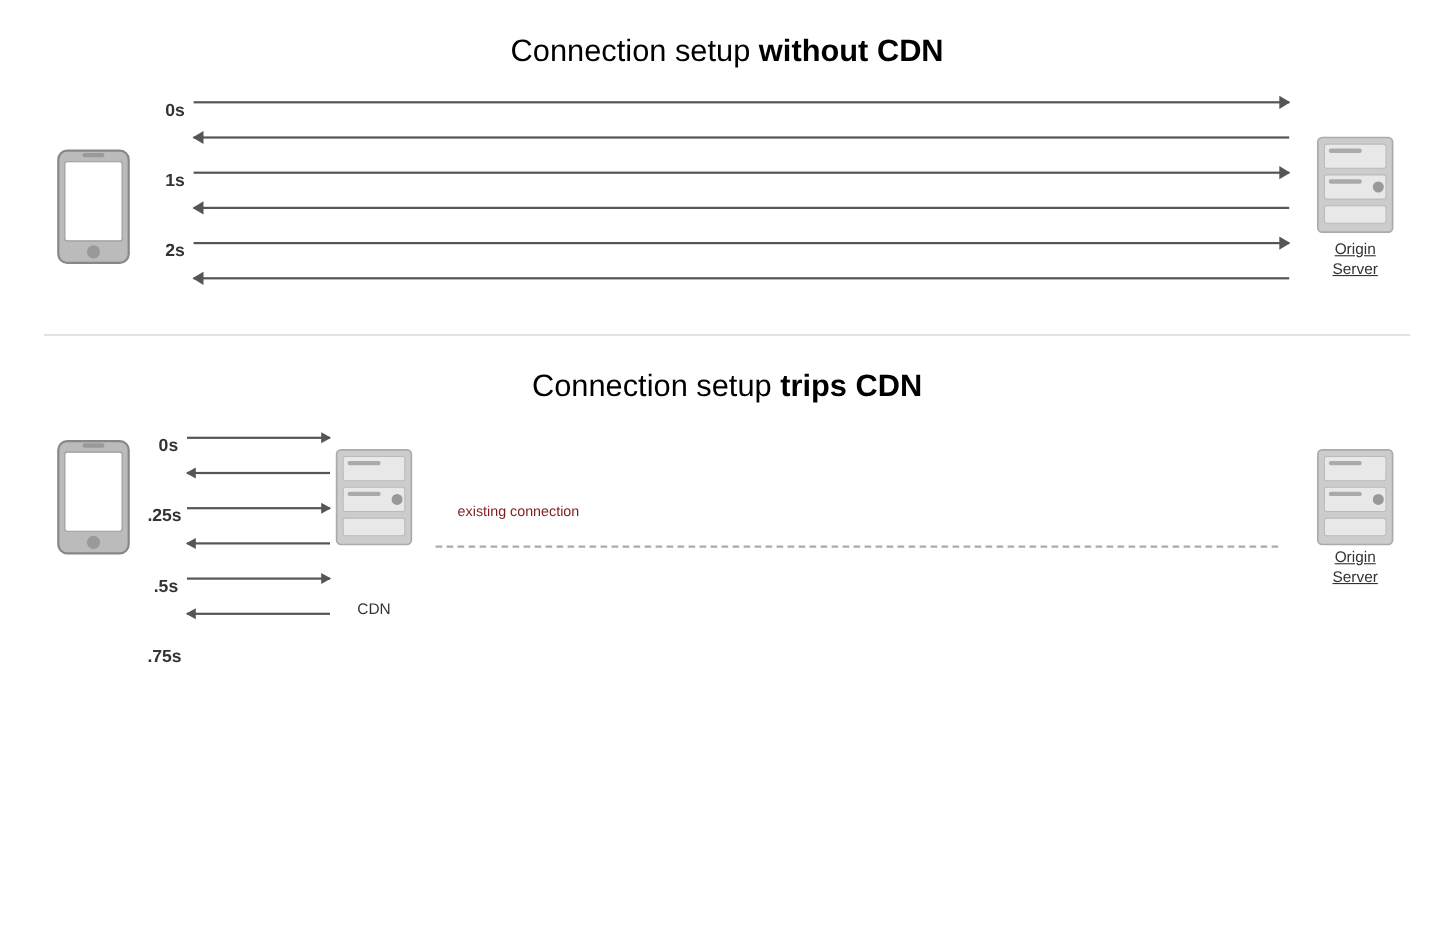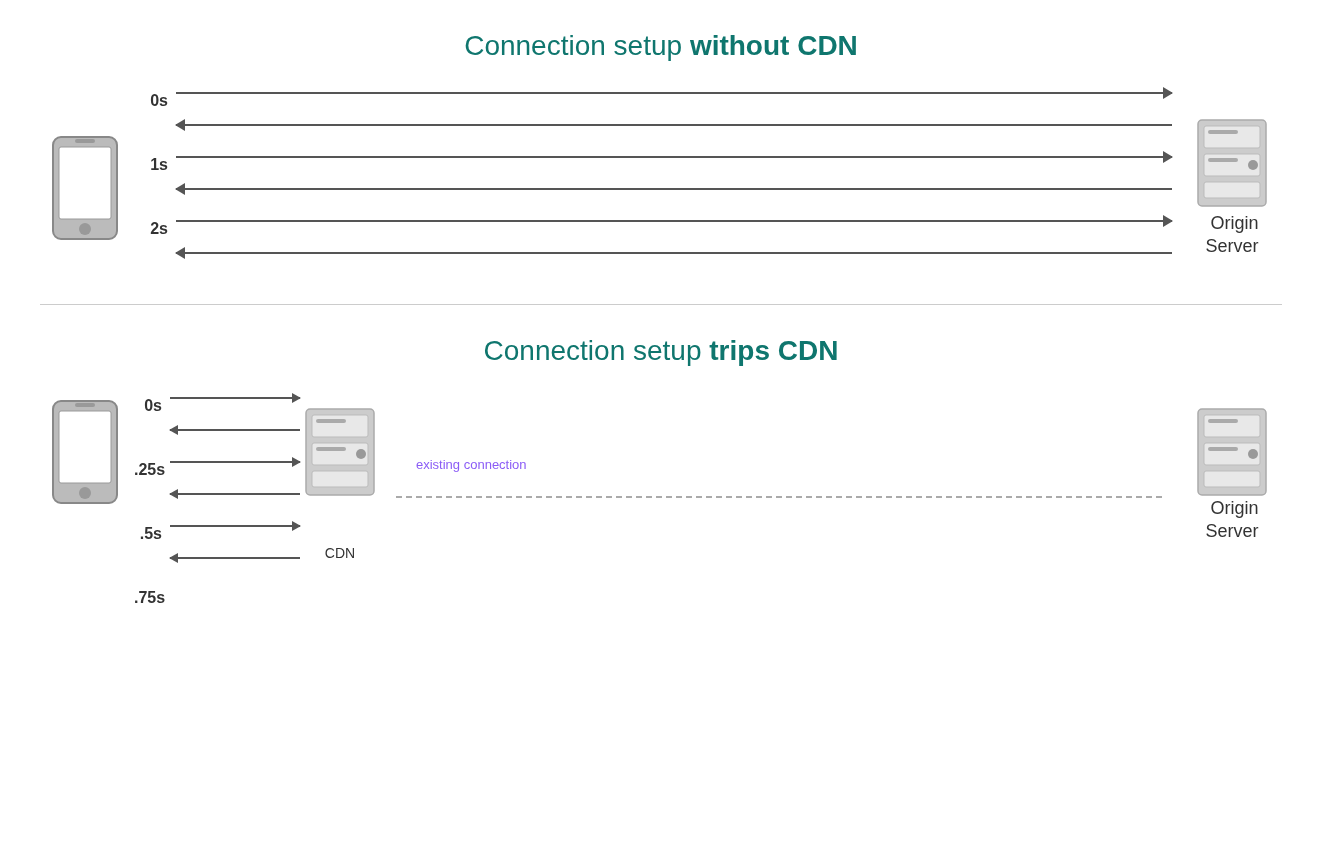--- a/index.html
+++ b/index.html
@@ -22,21 +22,21 @@
     
     .section {
       padding: 30px 40px 20px 40px;
     }
 
     .section-title {
       text-align: center;
       font-size: 28px;
       font-weight: 400;
       margin-bottom: 30px;
-      color: #0f766e;
+      color: #000000;
     }
     .section-title strong {
       font-weight: 900;
     }
 
     .divider {
       border: none;
       border-top: 1.5px solid #ccc;
       margin: 0 40px;
     }
@@ -70,24 +70,25 @@
       flex-direction: column;
       align-items: center;
       justify-content: flex-start;
       gap: 4px;
     }
     .server-svg {
       width: 72px;
       height: 90px;
     }
     .server-label {
-      font-size: 18px;
+      font-size: 14px;
       color: #333;
-      text-align: right;
+      text-align: center;
       line-height: 1.3;
+      text-decoration: underline;
     }
 
     
     .timeline-area {
       flex: 1;
       display: flex;
       flex-direction: column;
       justify-content: center;
       padding: 0 10px;
       min-height: 160px;
@@ -187,21 +188,21 @@
       flex-direction: column;
       align-items: center;
       justify-content: center;
       padding: 0 20px;
       min-height: 160px;
       position: relative;
     }
 
     .existing-label {
       font-size: 13px;
-      color: #8b5cf6;
+      color: #7f1d1d;
       margin-bottom: 24px;
       align-self: flex-start;
       margin-left: 20px;
     }
 
     .dotted-line {
       width: 100%;
       height: 2px;
       border-top: 2px dashed #aaa;
     }

